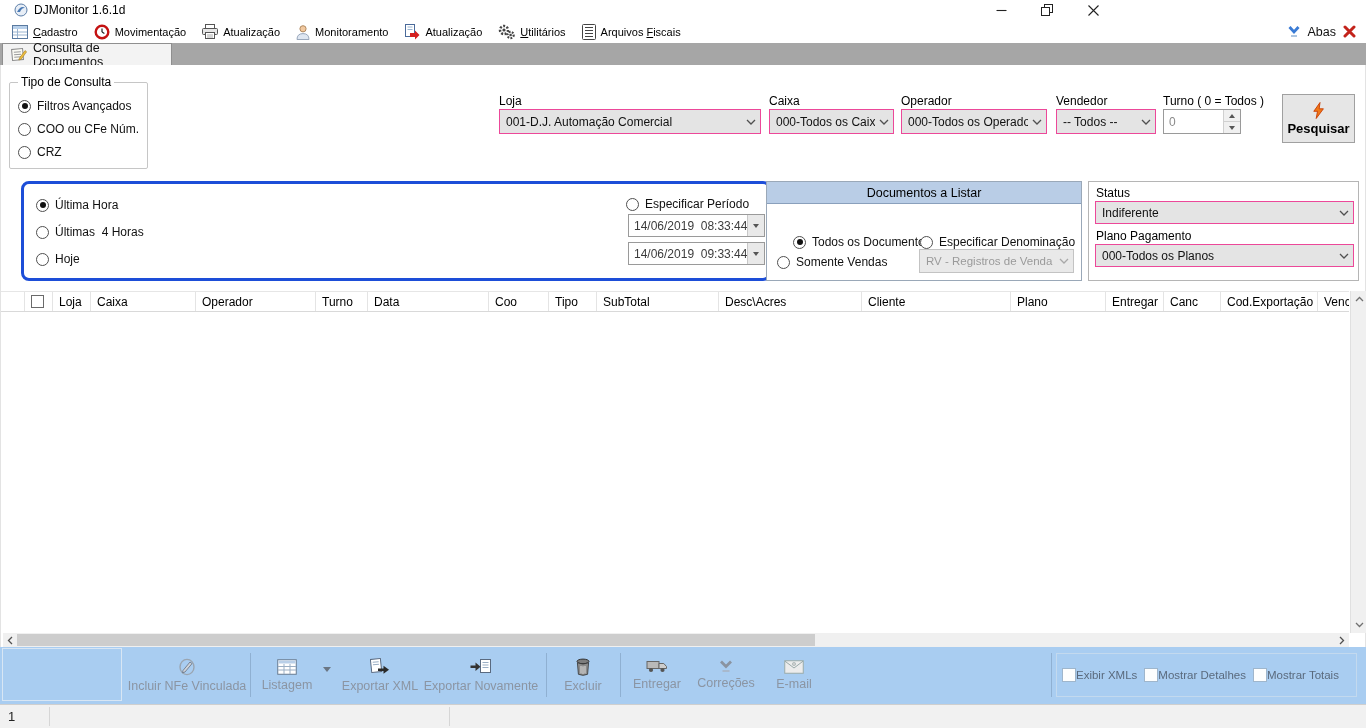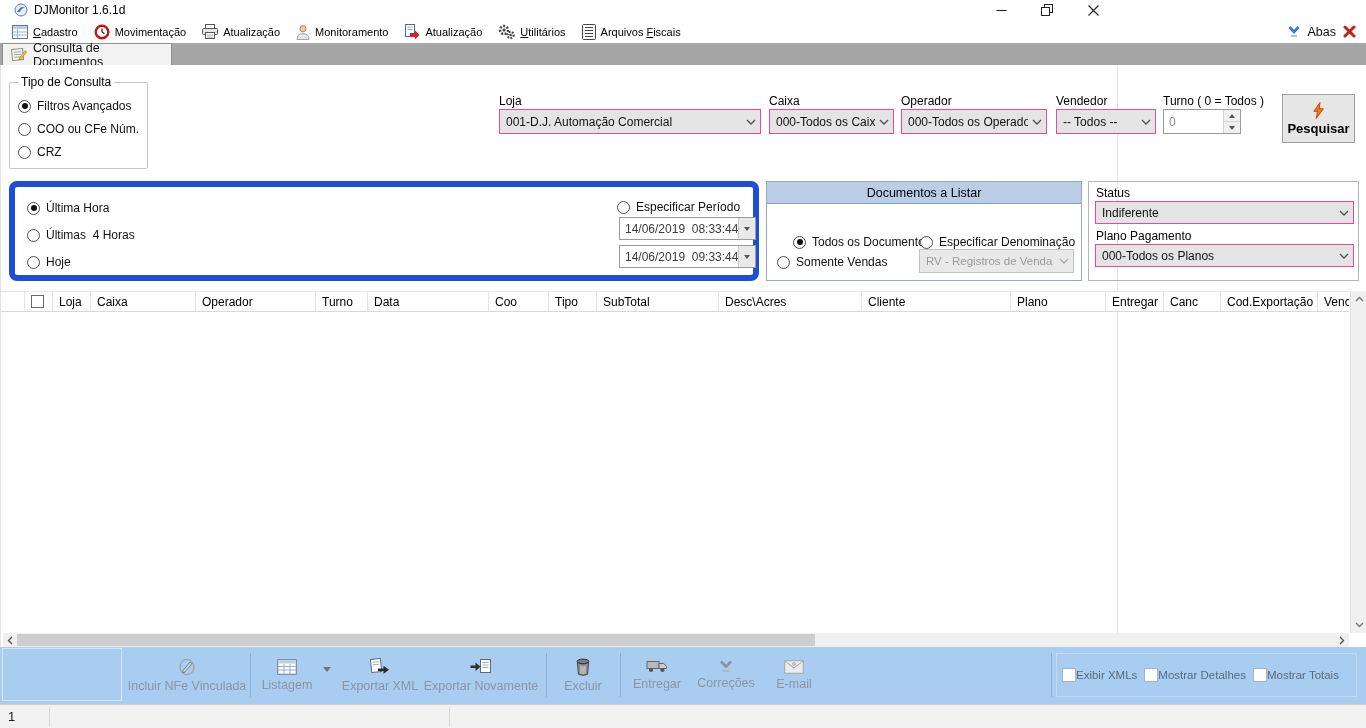--- a/index.html
+++ b/index.html
@@ -25,21 +25,21 @@
   .menubar{position:absolute;left:0;top:20px;width:1366px;height:23px;background:#fff;display:flex;align-items:center;padding-left:4px}
   .menuitem{display:flex;align-items:center;gap:5px;padding:0 8px;height:100%;font-size:11px;color:#000;cursor:default}
   .menu-right{margin-left:auto;display:flex;align-items:center;gap:7px;padding-right:10px}
   .abas-label{font-size:12.5px}
 
   
   .tabstrip{position:absolute;left:0;top:43px;width:1366px;height:22px;background:var(--tabstrip_bg)}
   .tab{position:absolute;left:2px;top:0;height:22px;width:170px;background:#f3f3f3;border:1px solid #8f8f8f;border-bottom:none;display:flex;align-items:center;gap:6px;padding:0 8px;font-size:12.5px}
 
   
-  .content{position:absolute;left:0;top:65px;width:1118px;height:582px;background:#fff;border-left:1px solid #e3e3e3;border-right:1px solid #e3e3e3}
+  .content{position:absolute;left:0;top:65px;width:1366px;height:582px;background:#fff;border-left:1px solid #e3e3e3;border-right:1px solid #e3e3e3}
 
   fieldset.group{border:1px solid #c6c6c6;border-radius:2px;padding:4px 8px 6px 8px}
   fieldset.group legend{font-size:12px;padding:0 3px;color:#000}
   .grp-tipo{left:8px;top:10px;width:137px;height:94px;display:flex}
   .grp-tipo .rows{display:flex;flex-direction:column;gap:9px;margin-top:6px}
 
   .radio-row{display:flex;align-items:center;gap:6px;font-size:12px;cursor:default}
   .radio{display:inline-block;width:13px;height:13px;border:1px solid #4f4f4f;border-radius:50%;background:#fff;position:relative;flex:none}
   .radio[data-on="true"]::after{content:"";position:absolute;left:2.5px;top:2.5px;right:2.5px;bottom:2.5px;background:#111;border-radius:50%}
   .radio-lbl{white-space:pre}
@@ -60,21 +60,21 @@
   .spinfield input{flex:1;border:none;outline:none;font-family:inherit;font-size:12px;color:#8a8a8a;padding:0 5px;background:#fff;min-width:0}
   .spinbtns{width:17px;display:flex;flex-direction:column;border-left:1px solid #d0d0d0}
   .sb{flex:1;background:#f0f0f0;display:flex;align-items:center;justify-content:center}
   .sb+.sb{border-top:1px solid #d0d0d0}
   .tri-up{width:0;height:0;border-left:3.5px solid transparent;border-right:3.5px solid transparent;border-bottom:4px solid #555}
   .tri-dn{width:0;height:0;border-left:3.5px solid transparent;border-right:3.5px solid transparent;border-top:4px solid #555}
 
   .btn-pesquisar{position:absolute;left:1281px;top:29px;width:73px;height:49px;background:#e6e6e6;border:1px solid #a0a0a0;display:flex;flex-direction:column;align-items:center;justify-content:center;gap:2px;font-family:inherit;cursor:default}
   .btn-pesquisar .plabel{font-size:13px;font-weight:bold;color:#000}
 
-  .period-box{left:8px;top:116px;width:750px;height:100px;border:6px solid #1d4ed8;border-radius:8px}
+  .period-box{left:20px;top:116px;width:750px;height:100px;border:3px solid #1d4ed8;border-radius:8px}
   .doc-panel{left:765px;top:116px;width:316px;height:100px;border:1px solid #9aa8b8;background:#fff}
   .doc-header{height:22px;background:var(--doc_header_bg);border-bottom:1px solid #8aa0bc;display:flex;align-items:center;justify-content:center;font-size:12.5px;font-weight:normal;color:#000}
   .status-panel{left:1087px;top:116px;width:271px;height:100px;border:1px solid #b5b5b5}
 
   .dtfield{position:absolute;height:23px;border:1px solid #9a9a9a;background:#fff;display:flex;align-items:center}
   .dtfield .dt-txt{flex:1;font-size:12px;color:#3c3c3c;padding-left:5px;white-space:pre;overflow:hidden}
   .dtfield .dt-btn{width:17px;height:100%;background:#e9e9e9;border-left:1px solid #c8c8c8;display:flex;align-items:center;justify-content:center}
 
   
   .thead{position:absolute;left:0;top:226px;width:1348px;height:21px;display:flex;background:#fff;border-bottom:1px solid #d9d9d9;border-top:1px solid #e6e6e6}

